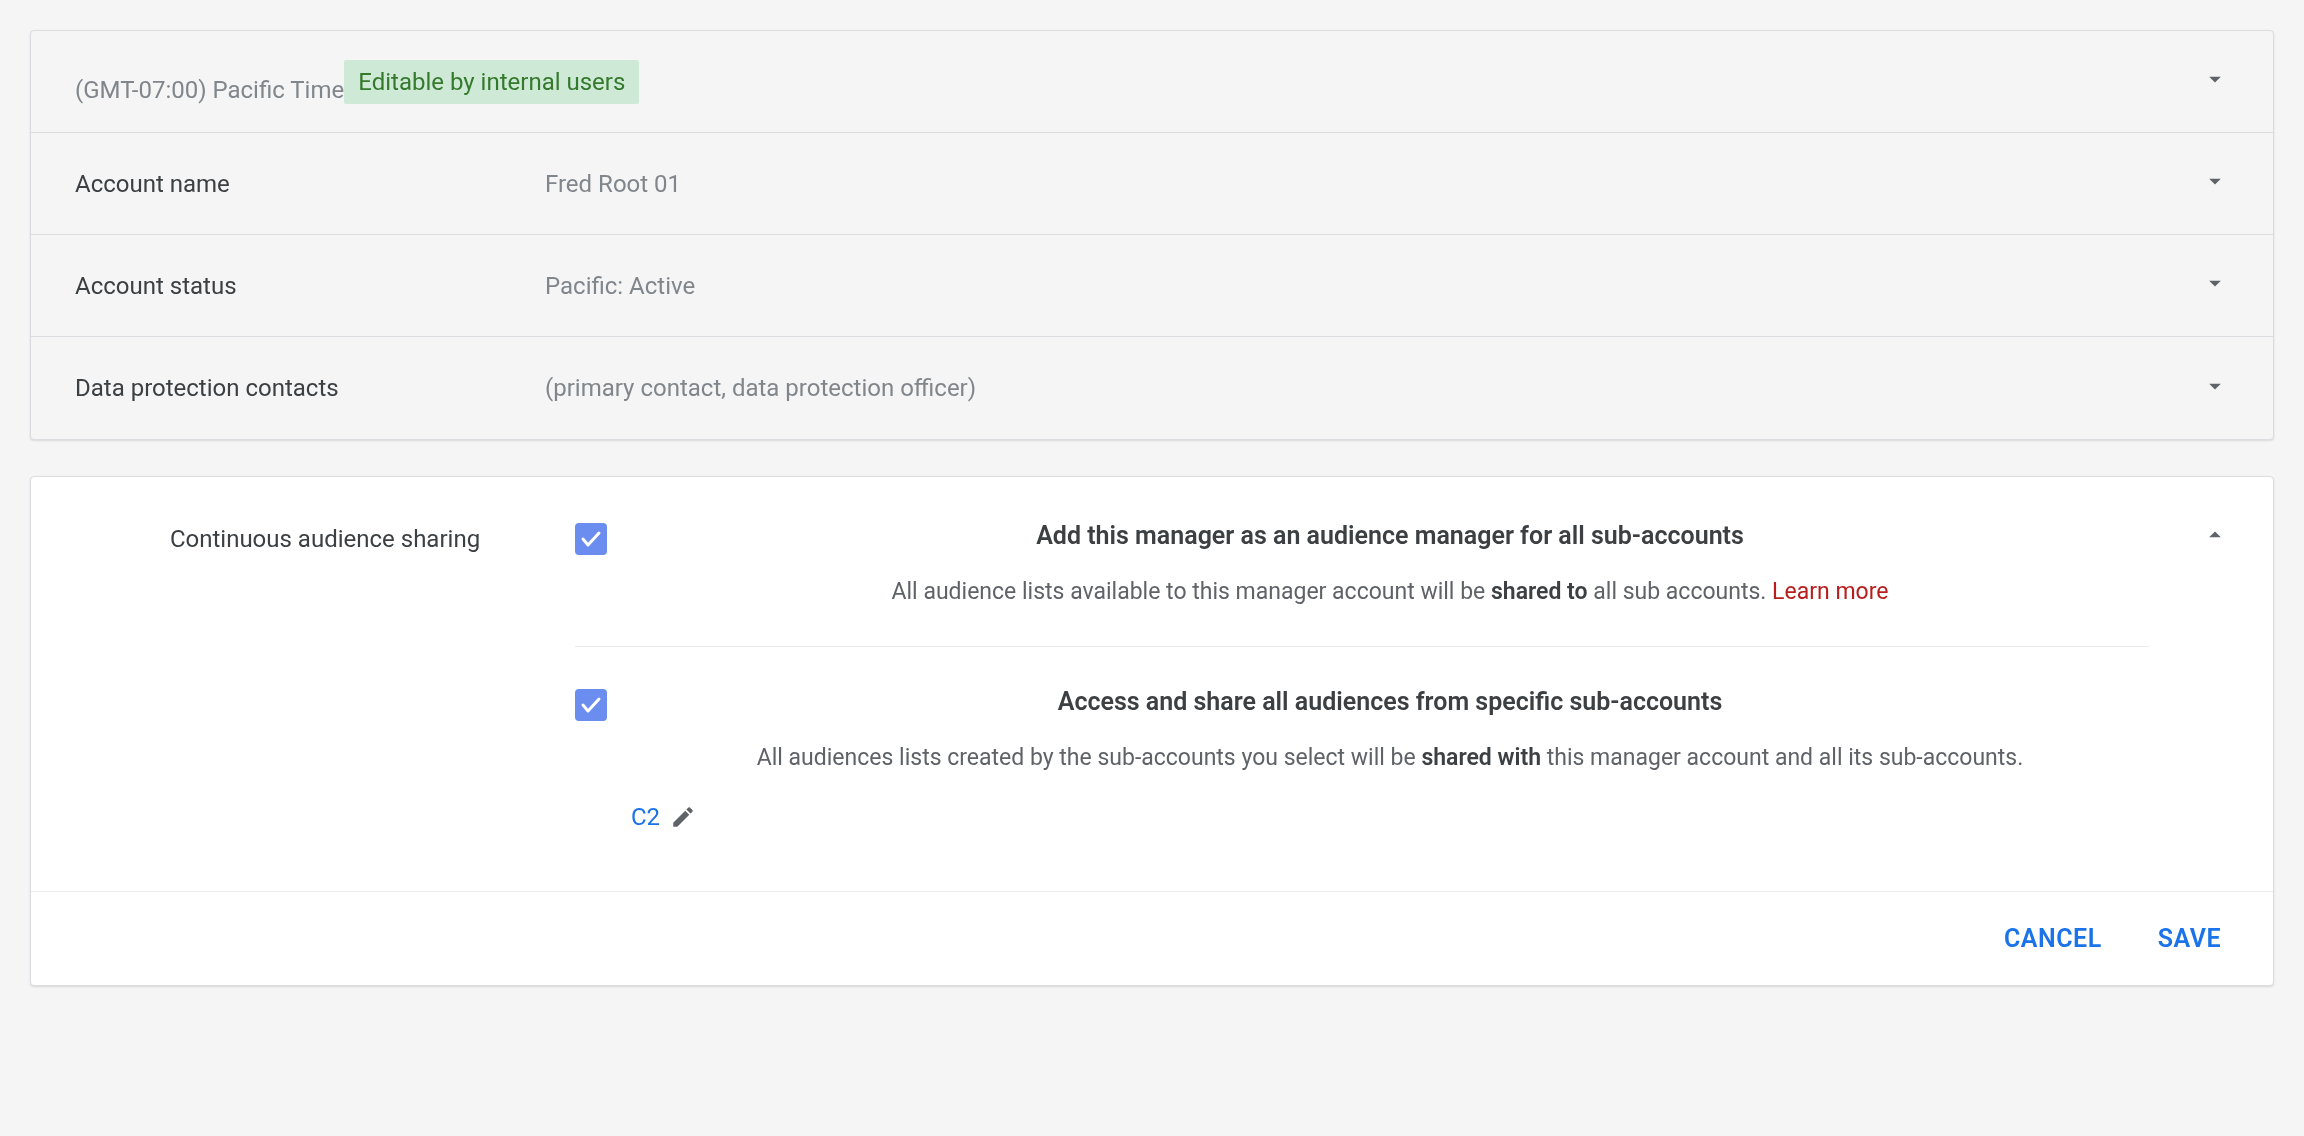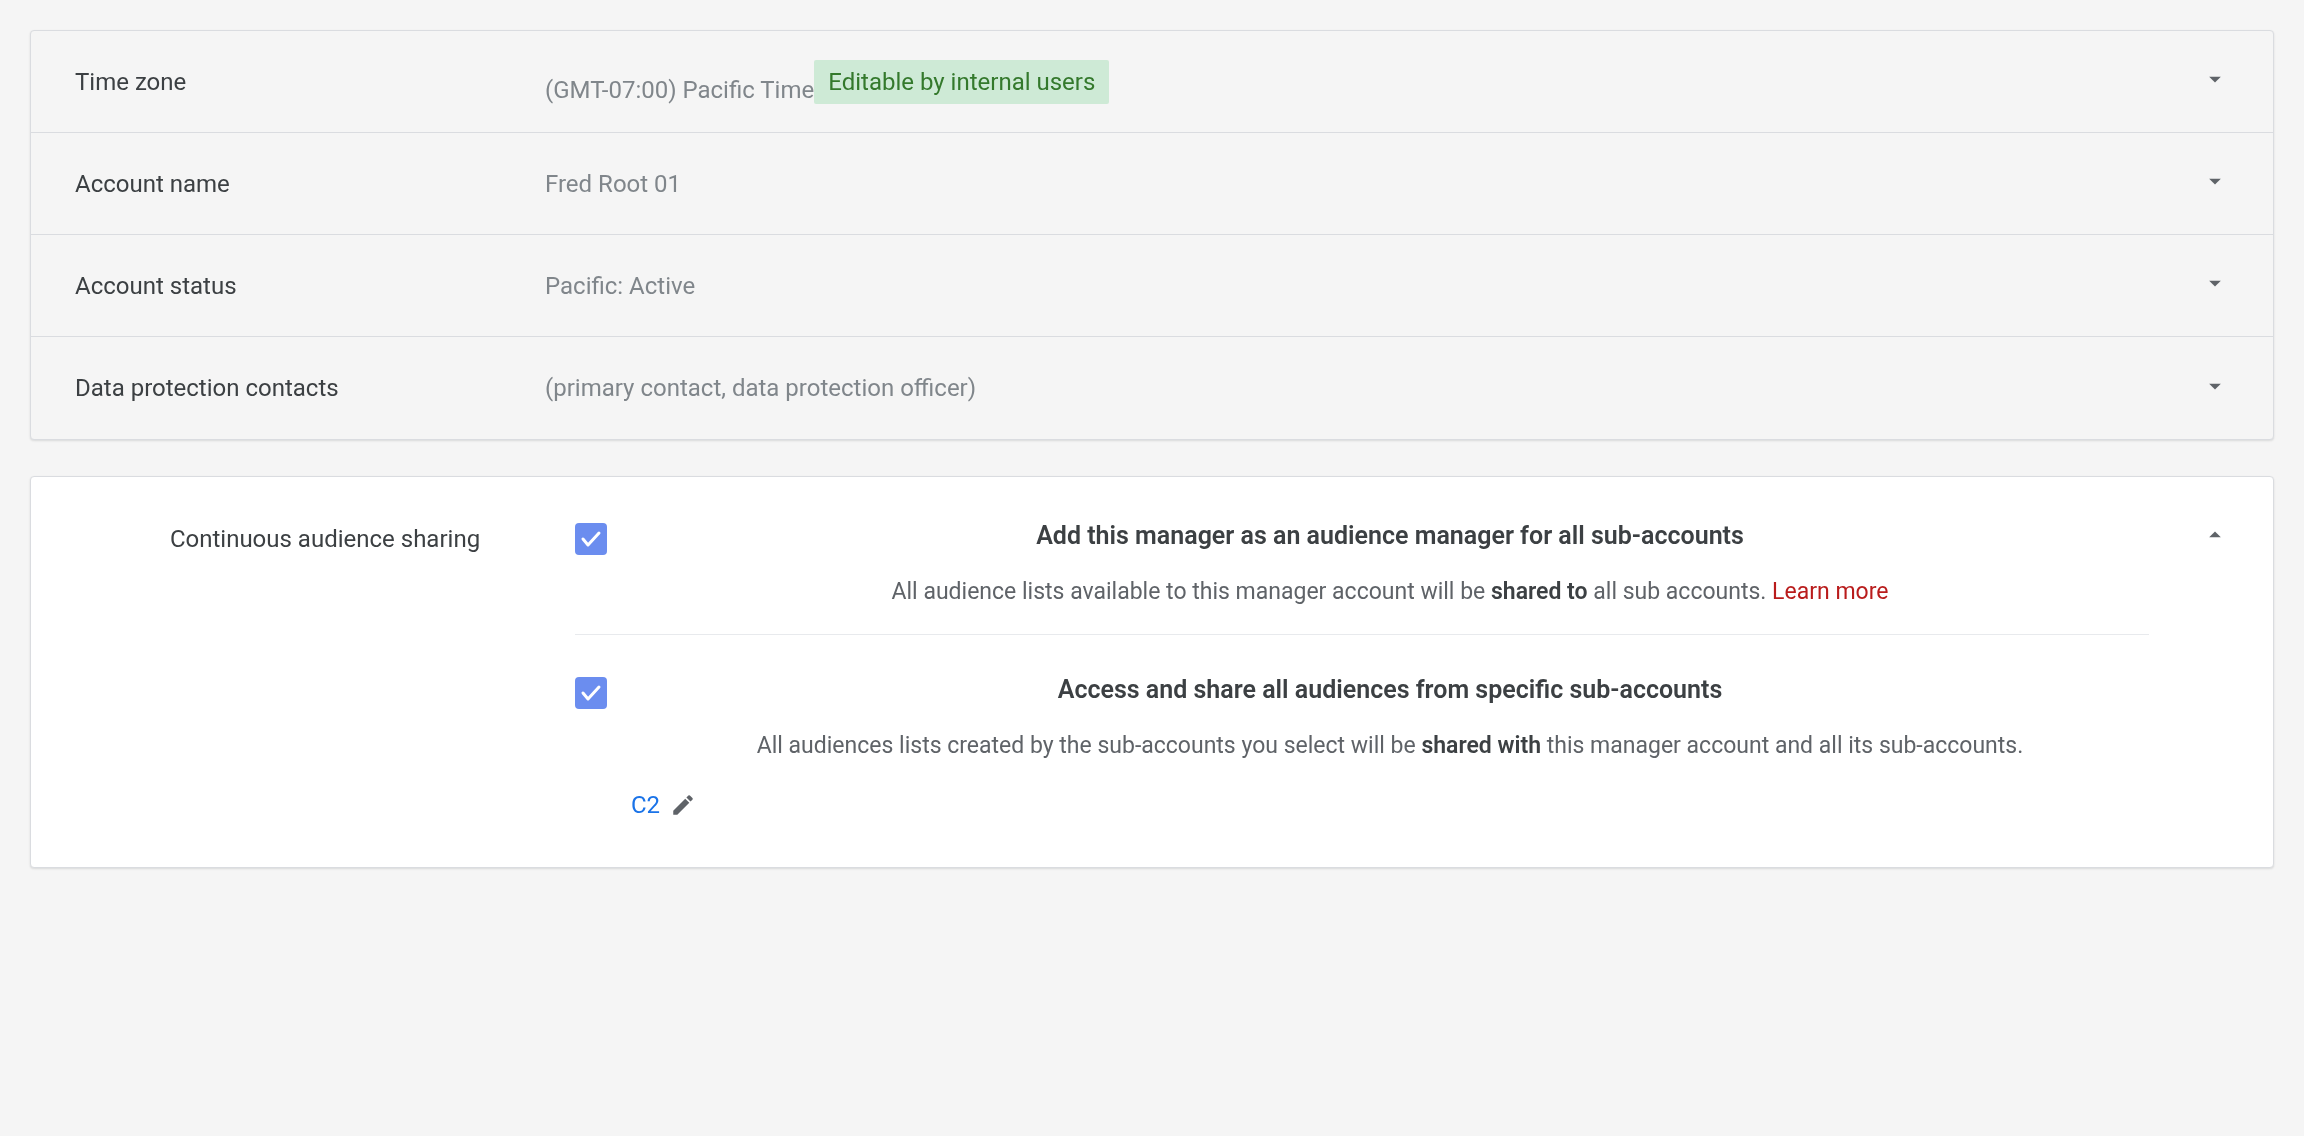--- a/index.html
+++ b/index.html
@@ -88,21 +88,21 @@
     position: absolute;
     top: 44px;
     right: 44px;
     color: #5f6368;
     cursor: pointer;
   }
 
   .opt {
     display: flex;
     gap: 24px;
-    padding-bottom: 24px;
+    padding-bottom: 36px;
   }
   .opt.with-divider {
     border-bottom: 1px solid #e8eaed;
     margin-bottom: 40px;
   }
   .checkbox {
     flex: 0 0 32px;
     width: 32px;
     height: 32px;
     border-radius: 4px;
@@ -170,21 +170,20 @@
     cursor: pointer;
     font-family: inherit;
   }
 </style>
 </head>
 <body>
 
 <div class="settings-card">
 
   <div class="settings-row">
-    <div class="label">Time zone</div>
     <div class="value">
       <span>(GMT-07:00) Pacific Time</span>
       <span class="badge">Editable by internal users</span>
     </div>
     <div class="expand-cell">
       <span class="chevron">
         <svg viewBox="0 0 24 24" fill="currentColor">
             <path d="M7 10l5 5 5-5z"></path>
           </svg>
       </span>
@@ -275,13 +274,17 @@
 
     <div class="collapse-btn">
       <span class="chevron">
         <svg viewBox="0 0 24 24" fill="currentColor">
             <path d="M7 14l5-5 5 5z"></path>
           </svg>
       </span>
     </div>
   </div>
 
+  <div class="footer">
+    <button>CANCEL</button>
+    <button>SAVE</button>
+  </div>
 </div>
 
 </body></html>

